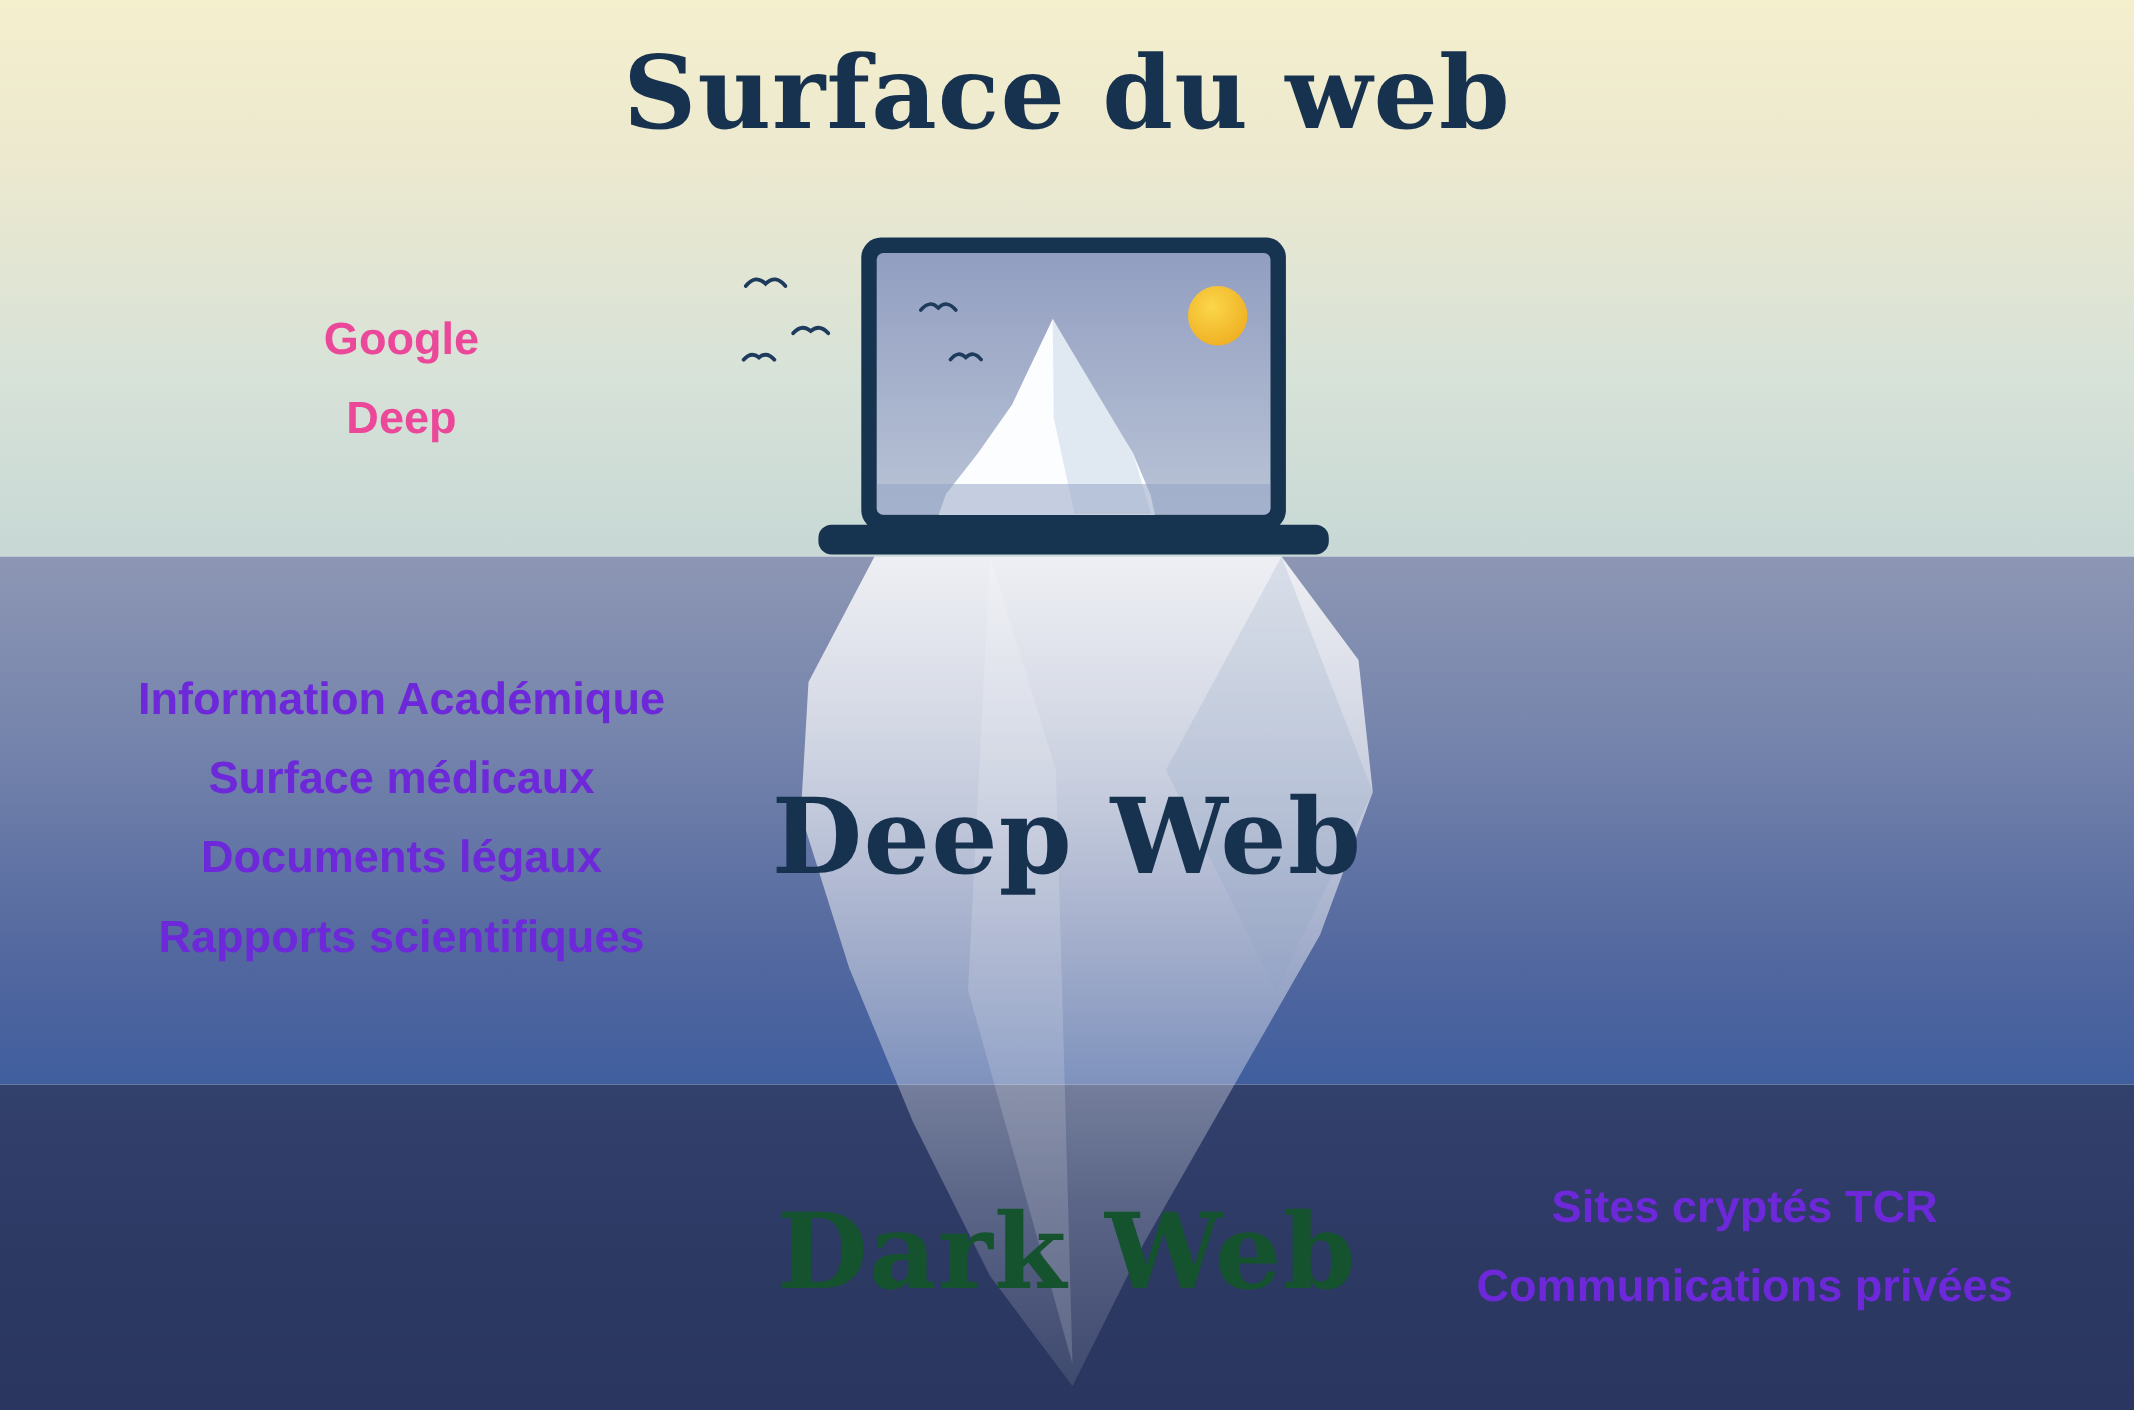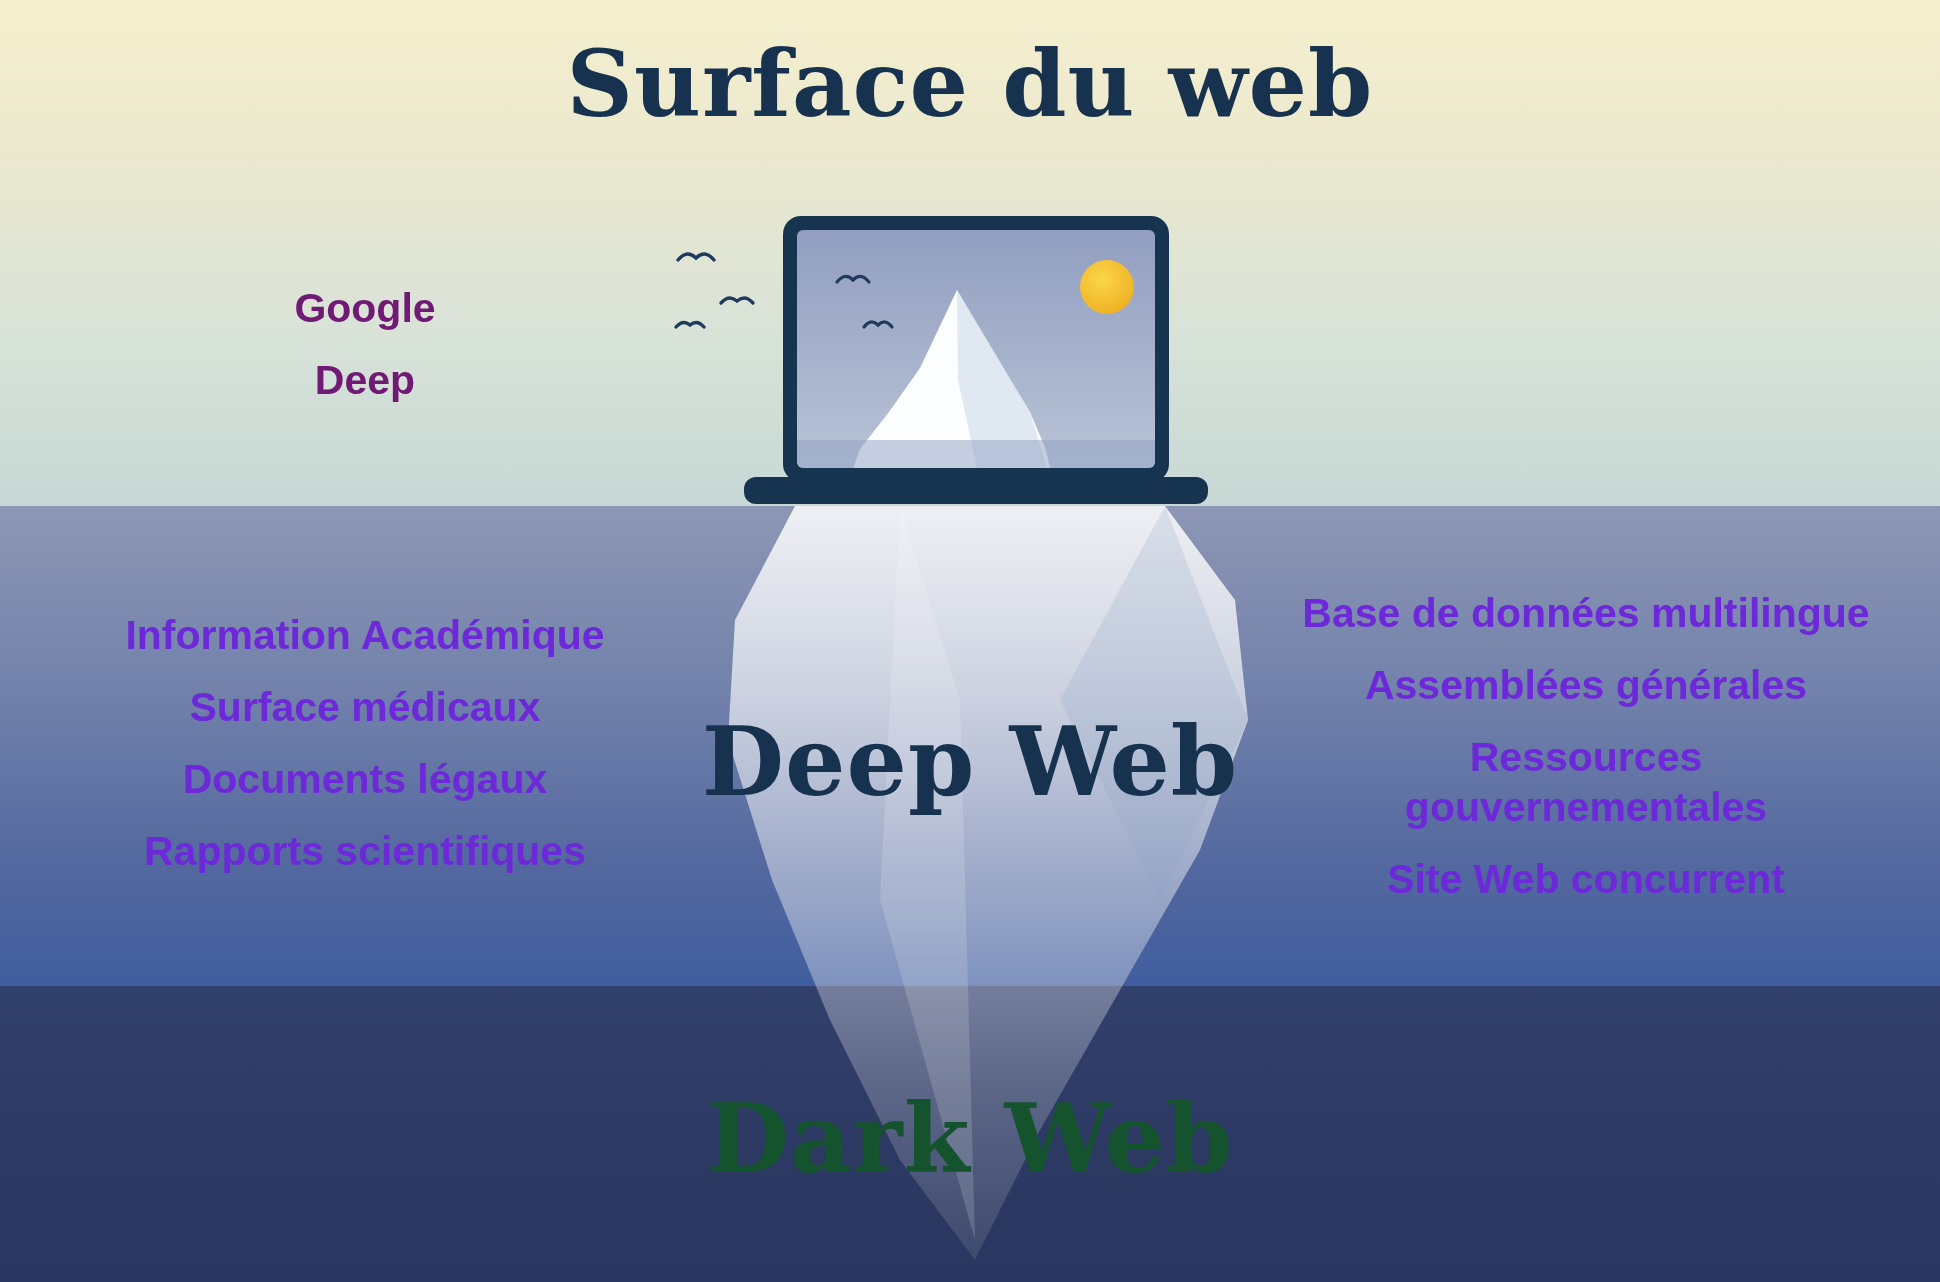--- a/index.html
+++ b/index.html
@@ -45,21 +45,21 @@
   #dark-title    { top: 1089px; font-size: 95px; color: #14532d; }
 
   .label-group { text-align: center; }
   .label-group .item {
     font-size: 41px;
     line-height: 50px;
     margin-bottom: 22px;
     font-weight: 600;
     white-space: pre-line;
   }
-  .dark-text  { color: #701a75; }
+  .dark-text  { color: #ec4899; }
   .light-text { color: #6d28d9; }
 
   #surface-left  { left: 145px;  top: 283px;  width: 440px; }
   #surface-right { left: 1356px; top: 283px;  width: 460px; }
   #deep-left     { left: 85px;   top: 610px;  width: 560px; }
   #deep-right    { left: 1296px; top: 588px;  width: 580px; }
   #dark-left     { left: 85px;   top: 1076px; width: 560px; }
   #dark-right    { left: 1296px; top: 1072px; width: 580px; }
 </style>
 </head>
@@ -135,25 +135,22 @@
 
   <h1 class="txt big-title" id="deep-title">Deep Web</h1>
 
   <div class="txt label-group light-text" id="deep-left">
     <div class="item">Information Académique</div>
     <div class="item">Surface médicaux</div>
     <div class="item">Documents légaux</div>
     <div class="item">Rapports scientifiques</div>
   </div>
 
-  <div class="txt label-group light-text" id="deep-right">
-    <div class="item">Base de données multilingue</div>
-    <div class="item">Assemblées générales</div>
-    <div class="item">Ressources
-gouvernementales</div>
-    <div class="item">Site Web concurrent</div>
-  </div>
 
   <h1 class="txt big-title" id="dark-title">Dark Web</h1>
 
 
+  <div class="txt label-group light-text" id="dark-right">
+    <div class="item">Sites cryptés TCR</div>
+    <div class="item">Communications privées</div>
+  </div>
 
 </div>
 
 </body></html>

